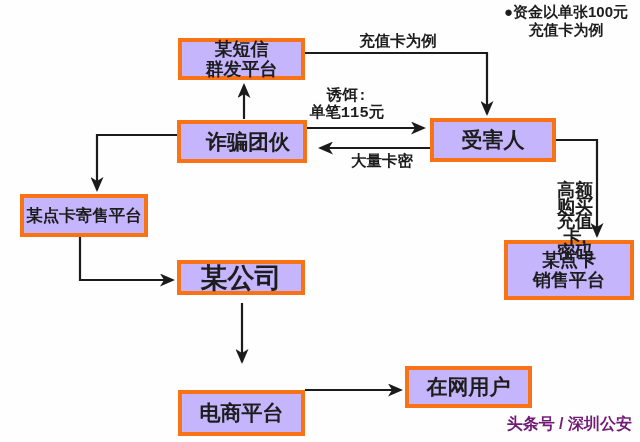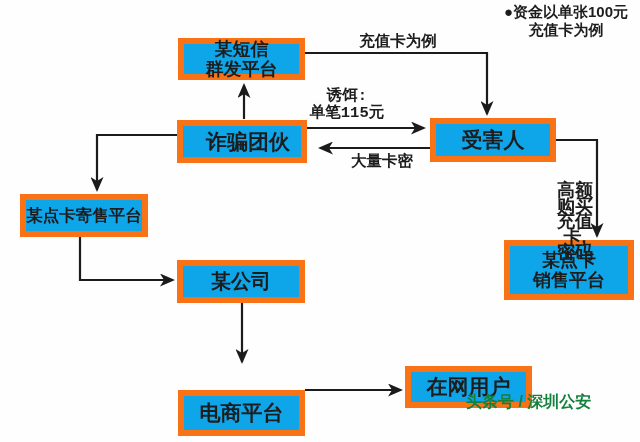--- a/index.html
+++ b/index.html
@@ -4,45 +4,45 @@
 <style>
   html,body{margin:0;padding:0;background:#ffffff;}
   #stage{
     position:relative;width:640px;height:442px;background:#fefefe;
     font-family:"Liberation Sans",sans-serif;overflow:hidden;
     color:#1d1d1d;
   }
   #edges{position:absolute;left:0;top:0;width:640px;height:442px;}
   .node{
     position:absolute;box-sizing:border-box;
-    border:6px solid #f97316;background:#0ea5e9;
+    border:4px solid #f97316;background:#c4b5fd;
     display:flex;align-items:center;justify-content:center;
     text-align:center;font-weight:bold;color:#1d1d1d;
     white-space:pre-line;
   }
   .node-sms      {left:178px;top:38px; width:127px;height:42px;font-size:18px;line-height:20px;}
   .node-fraud    {left:177px;top:120px;width:130px;height:43px;font-size:21px;padding-left:12px;}
   .node-victim   {left:430px;top:118px;width:126px;height:44px;font-size:21px;}
   .node-sales    {left:492px;top:240px;width:130px;height:60px;font-size:18px;line-height:20px;margin-left:12px;}
   .node-consign  {left:20px; top:194px;width:128px;height:43px;font-size:16.5px;}
-  .node-company  {left:177px;top:260px;width:128px;height:43px;font-size:20px;}
+  .node-company  {left:177px;top:260px;width:128px;height:35px;font-size:27px;}
   .node-ecom     {left:178px;top:366px;width:127px;height:46px;font-size:21px;margin-top:24px;}
   .node-users    {left:405px;top:366px;width:127px;height:42px;font-size:21px;}
   .lbl{
     position:absolute;font-weight:bold;color:#1d1d1d;
     white-space:pre-line;text-align:center;
   }
   .lbl-note     {left:494px;top:3px;  width:144px;font-size:15px;line-height:17.5px;}
   .lbl-sendsms  {left:336px;top:31px; width:124px;font-size:15.5px;}
   .lbl-bait     {left:299px;top:88px; width:96px; font-size:15.5px;line-height:17px;font-family:Liberation Mono, monospace;}
   .lbl-cards    {left:342px;top:151px;width:80px; font-size:15.5px;}
   .lbl-purchase {left:556px;top:144px;width:38px; font-size:18px;line-height:15.5px;margin-top:39px;}
   .lbl-watermark{
-    left:466px;top:392px;width:166px;font-size:16px;
-    color:#15803d;font-weight:bold;text-align:left;white-space:nowrap;
+    left:466px;top:414px;width:166px;font-size:16px;
+    color:#701a75;font-weight:bold;text-align:right;white-space:nowrap;
   }
 </style>
 </head>
 <body>
 
 <div id="stage">
 
   <svg id="edges" viewBox="0 0 640 442" xmlns="http://www.w3.org/2000/svg">
     <defs>
       <marker id="ah" markerUnits="userSpaceOnUse" markerWidth="15" markerHeight="13" viewBox="0 0 15 13" refX="13" refY="6.5" orient="auto">

